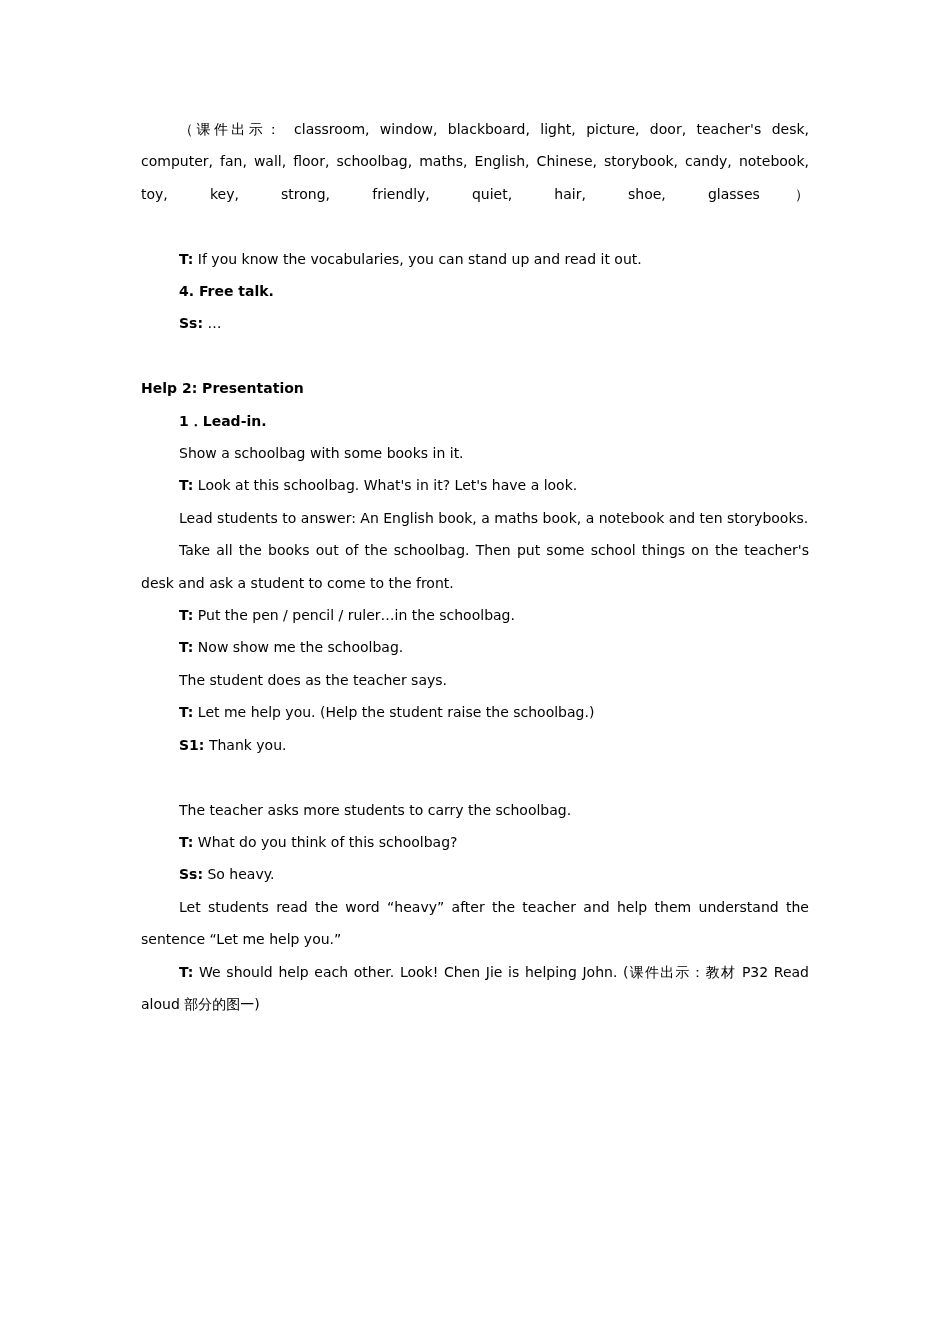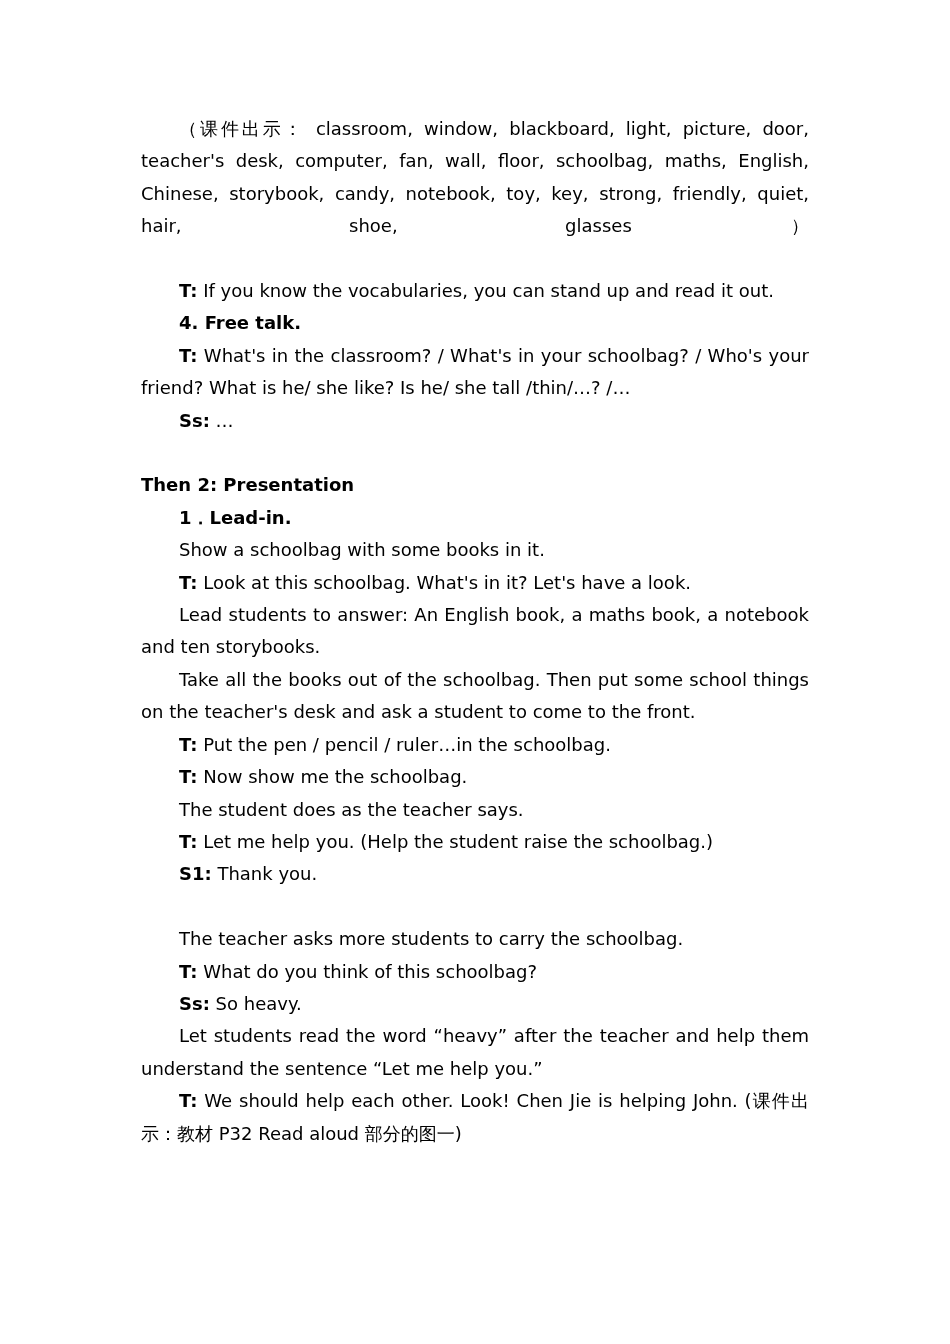--- a/index.html
+++ b/index.html
@@ -18,21 +18,21 @@
   }
   .text-column {
     position: absolute;
     left: 141px;
     top: 113px;
     width: 668px;
   }
   
   .para {
     font-family: "DejaVu Sans", "Liberation Sans", sans-serif;
-    font-size: 18px;
+    font-size: 14px;
     line-height: 32.4px;
     color: #000000;
     text-align: justify;
     text-justify: inter-word;
     margin: 0;
   }
   .indent {
     text-indent: 38px;
   }
   .noindent {
@@ -65,27 +65,26 @@
 <div class="page">
   <div class="text-column">
 
     <p class="para indent spread tight-wide">（课件出示： classroom, window, blackboard, light, picture, door, teacher's desk, computer, fan, wall, floor, schoolbag, maths, English, Chinese, storybook, candy, notebook, toy, key, strong, friendly, quiet, hair, shoe, glasses）</p>
 
     <p class="para indent"><b>T:</b><span> If you know the vocabularies, you can stand up and read it out.</span></p>
 
     <p class="para indent bold">4. Free talk.</p>
 
 
-    <p class="para indent"><b>T:</b><span> What's in the classroom? / What's in your schoolbag? / Who's your friend? What is he/ she like? Is he/ she tall /thin/…? /…</span></p>
 
     <p class="para indent"><b>Ss:</b><span> …</span></p>
 
     <div class="blank-line"></div>
 
-    <p class="para noindent bold">Then 2: Presentation</p>
+    <p class="para noindent bold">Help 2: Presentation</p>
 
     <p class="para indent bold">1．Lead-in.</p>
 
     <p class="para indent">Show a schoolbag with some books in it.</p>
 
     <p class="para indent"><b>T:</b><span> Look at this schoolbag. What's in it? Let's have a look.</span></p>
 
     <p class="para indent">Lead students to answer: An English book, a maths book, a notebook and ten storybooks.</p>
 
     <p class="para indent">Take all the books out of the schoolbag. Then put some school things on the teacher's desk and ask a student to come to the front.</p>

